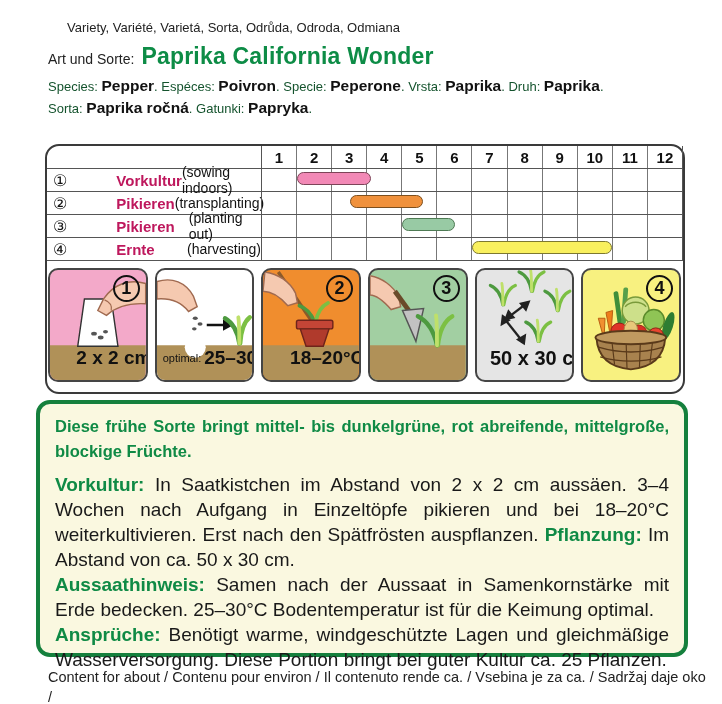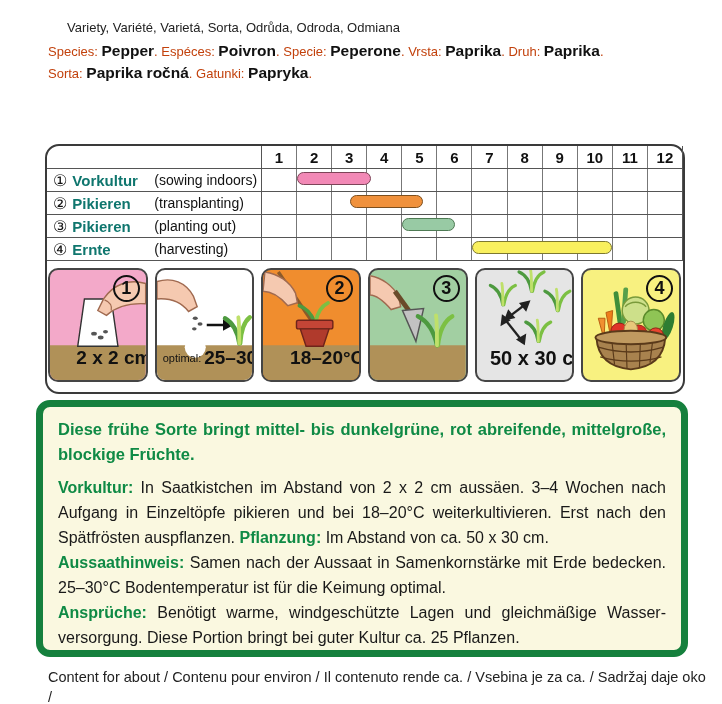--- a/index.html
+++ b/index.html
@@ -12,33 +12,33 @@
   }
   .page { position: relative; width: 722px; height: 704px; }
 
   
   .hdr { position: absolute; left: 48px; top: 20px; width: 640px; }
   .variety-line { font-size: 13px; color: #222; margin-left: 19px; }
   .title-line { display: flex; align-items: baseline; margin-top: 8px; }
   .art-label { font-size: 14px; color: #222; }
   .main-title { font-size: 23px; font-weight: bold; color: #0d8c46; margin-left: 7px; letter-spacing: 0.2px; }
   .species-line { margin-top: 5px; font-size: 13px; line-height: 21px; }
-  .seg-label { font-size: 13px; color: #c2410c; }
+  .seg-label { font-size: 13px; color: #14532d; }
   .seg-bold { font-size: 15.5px; font-weight: bold; color: #111; text-align: center; }
 
   
   .plan-box {
     position: absolute; left: 45px; top: 144px; width: 640px; height: 250px;
     border: 2px solid #3a3a3a; border-radius: 14px; background: #fff;
   }
   .cal { position: absolute; left: 0; top: 0; width: 636px; }
   .cal-row { display: flex; height: 23px; border-bottom: 1px solid #555; }
   .cal-label { width: 214px; display: flex; align-items: center; padding-left: 6px; }
   .row-num { font-size: 16px; margin-right: 5px; color: #111; }
-  .row-de { font-weight: bold; font-size: 15px; width: 82px; color: #0f766e; }
+  .row-de { font-weight: bold; font-size: 15px; width: 82px; color: #be185d; margin-left: 44px; }
   .row-en { font-size: 14px; color: #111; }
   .cal-grid { width: 422px; margin-left: auto; display: flex; position: relative;
               border-left: 1px solid #555; border-right: 1px solid #555; }
   .m-cell, .g-cell { flex: 1; border-left: 1px solid #777; }
   .m-cell:first-child, .g-cell:first-child { border-left: none; }
   .m-cell { display: flex; align-items: center; justify-content: center;
             font-weight: bold; font-size: 15px; color: #111; }
   .bar { position: absolute; top: 3px; height: 13px; border-radius: 8px; border: 1.5px solid #4a4a4a; }
 
   
@@ -52,39 +52,43 @@
            display: flex; align-items: center; justify-content: center;
            font-size: 18px; font-weight: bold; color: #111; }
   .caption { position: absolute; left: 0; right: 0; bottom: 0; height: 44px;
              display: flex; align-items: center; justify-content: center;
              font-weight: bold; font-size: 19px; color: #111; white-space: nowrap; margin-left: 32px; }
   .caption .small { font-size: 11px; font-weight: normal; margin-right: 3px; }
 
   
   .info-box {
     position: absolute; left: 36px; top: 400px; width: 652px; height: 257px;
-    background: #faf8e0; border: 7px solid #15803d; border-radius: 14px;
+    background: #faf8e0; border: 4px solid #15803d; border-radius: 14px;
     padding: 10px 15px 0 15px;
   }
   .info-intro { margin: 0 0 8px 0; font-size: 16.5px; line-height: 25px;
                 font-weight: bold; color: #0f8a45; text-align: justify; }
-  .info-p { margin: 0; font-size: 16px; line-height: 25px; text-align: justify; color: #191919; }
+  .info-p { margin: 0; font-size: 19px; line-height: 25px; text-align: justify; color: #191919; }
   .gb { color: #0f8a45; font-weight: bold; }
 
   
   .footer { position: absolute; left: 48px; top: 667px; width: 662px;
             font-size: 14.5px; line-height: 20px; color: #222; }
 </style>
 </head>
 <body>
 
 <div class="page">
 
   <div class="hdr">
     <div class="variety-line">Variety, Variété, Varietá, Sorta, Odrůda, Odroda, Odmiana</div>
+    <div class="title-line">
+      <span class="art-label">Art und Sorte:</span>
+      <span class="main-title">Paprika California Wonder</span>
+    </div>
     <div class="species-line"><span class="seg-label">Species: </span><span class="seg-bold">Pepper</span><span class="seg-label">. Espéces: </span><span class="seg-bold">Poivron</span><span class="seg-label">. Specie: </span><span class="seg-bold">Peperone</span><span class="seg-label">. Vrsta: </span><span class="seg-bold">Paprika</span><span class="seg-label">. Druh: </span><span class="seg-bold">Paprika</span><span class="seg-label">.</span></div>
     <div class="species-line" style="margin-top:0"><span class="seg-label">Sorta: </span><span class="seg-bold">Paprika ročná</span><span class="seg-label">. Gatunki: </span><span class="seg-bold">Papryka</span><span class="seg-label">.</span></div>
   </div>
 
   <div class="plan-box">
     <div class="cal">
       <div class="cal-row">
         <div class="cal-label"></div>
         <div class="cal-grid" id="monthHead">
             <div class="m-cell">1</div>

